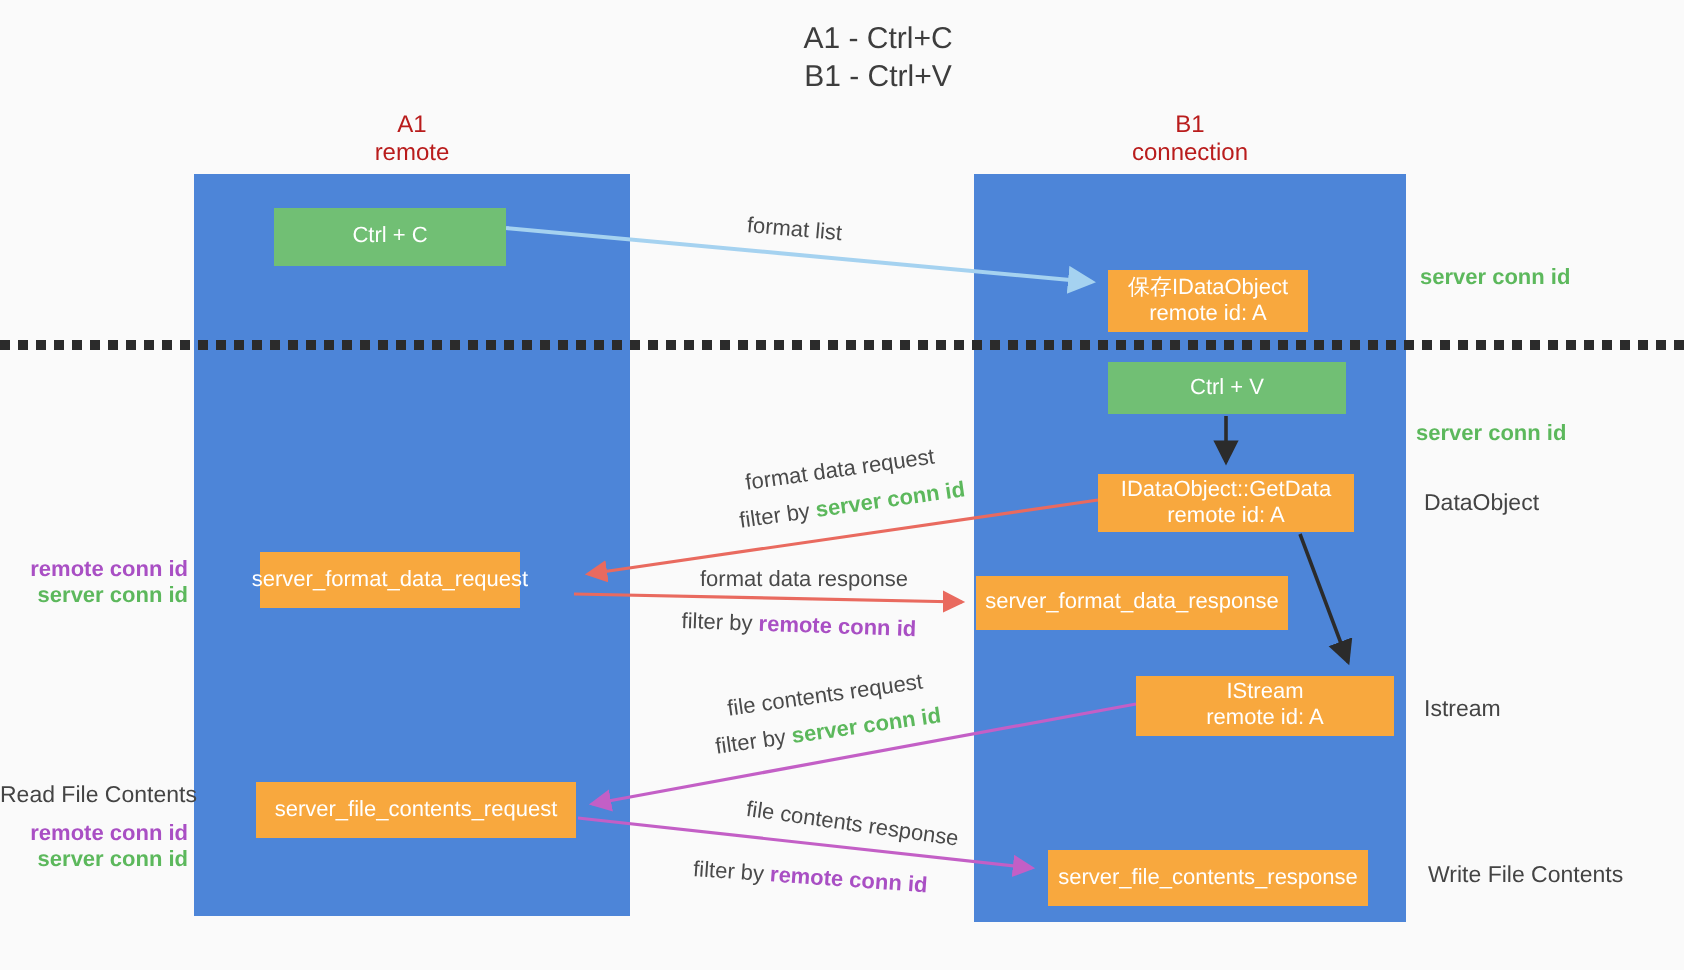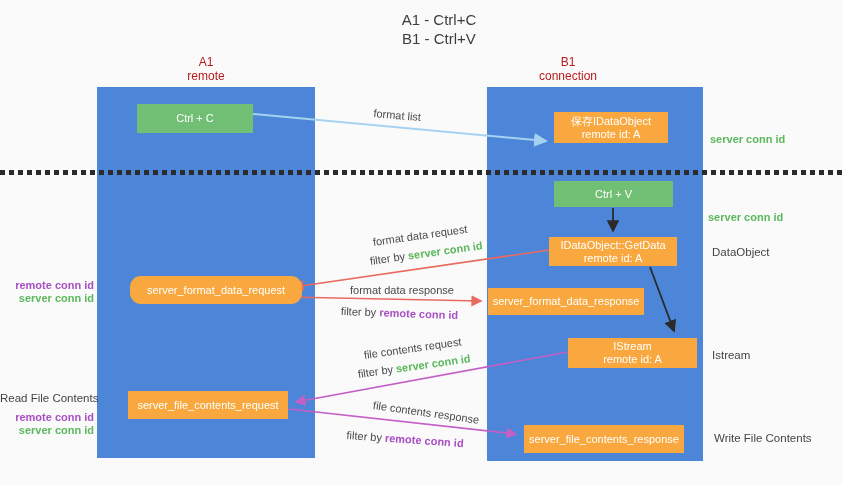--- a/index.html
+++ b/index.html
@@ -38,21 +38,21 @@
 
   <div class="title">
     <div>A1 - Ctrl+C</div>
     <div>B1 - Ctrl+V</div>
   </div>
 
   <div class="lane-header" style="left:97px;top:55px;width:218px;">
     <div>A1</div>
     <div>remote</div>
   </div>
-  <div class="lane-header" style="left:460px;top:55px;width:216px;">
+  <div class="lane-header" style="left:487px;top:55px;width:216px;">
     <div>B1</div>
     <div>connection</div>
   </div>
 
   <div class="lane" style="left:97px;top:87px;width:218px;height:371px;"></div>
   <div class="lane" style="left:487px;top:87px;width:216px;height:374px;"></div>
 
   <div class="divider"></div>
 
   <svg class="arrow-layer" width="842" height="485">
@@ -75,32 +75,32 @@
     <line x1="650" y1="267" x2="674" y2="331" class="ln-blk" marker-end="url(#mk)"></line>
     <line x1="549" y1="250" x2="294" y2="287" class="ln-red" marker-end="url(#mr)"></line>
     <line x1="287" y1="297" x2="481" y2="301" class="ln-red" marker-end="url(#mr)"></line>
     <line x1="568" y1="352" x2="296" y2="402" class="ln-mag" marker-end="url(#mm)"></line>
     <line x1="289" y1="409" x2="516" y2="434" class="ln-mag" marker-end="url(#mm)"></line>
   </svg>
 
   <div class="box green" style="left:137px;top:104px;width:116px;height:29px;">
     <div>Ctrl + C</div>
   </div>
-  <div class="box orange" style="left:554px;top:112px;width:114px;height:31px;">
+  <div class="box orange" style="left:554px;top:135px;width:100px;height:31px;">
     <div>保存IDataObject</div>
     <div>remote id: A</div>
   </div>
   <div class="box green" style="left:554px;top:181px;width:119px;height:26px;">
     <div>Ctrl + V</div>
   </div>
   <div class="box orange" style="left:549px;top:237px;width:128px;height:29px;">
     <div>IDataObject::GetData</div>
     <div>remote id: A</div>
   </div>
-  <div class="box orange" style="left:130px;top:276px;width:172px;height:28px;border-radius:11px;">
+  <div class="box orange" style="left:130px;top:276px;width:130px;height:28px;">
     <div>server_format_data_request</div>
   </div>
   <div class="box orange" style="left:488px;top:288px;width:156px;height:27px;">
     <div>server_format_data_response</div>
   </div>
   <div class="box orange" style="left:568px;top:338px;width:129px;height:30px;">
     <div>IStream</div>
     <div>remote id: A</div>
   </div>
   <div class="box orange" style="left:524px;top:425px;width:160px;height:28px;">

